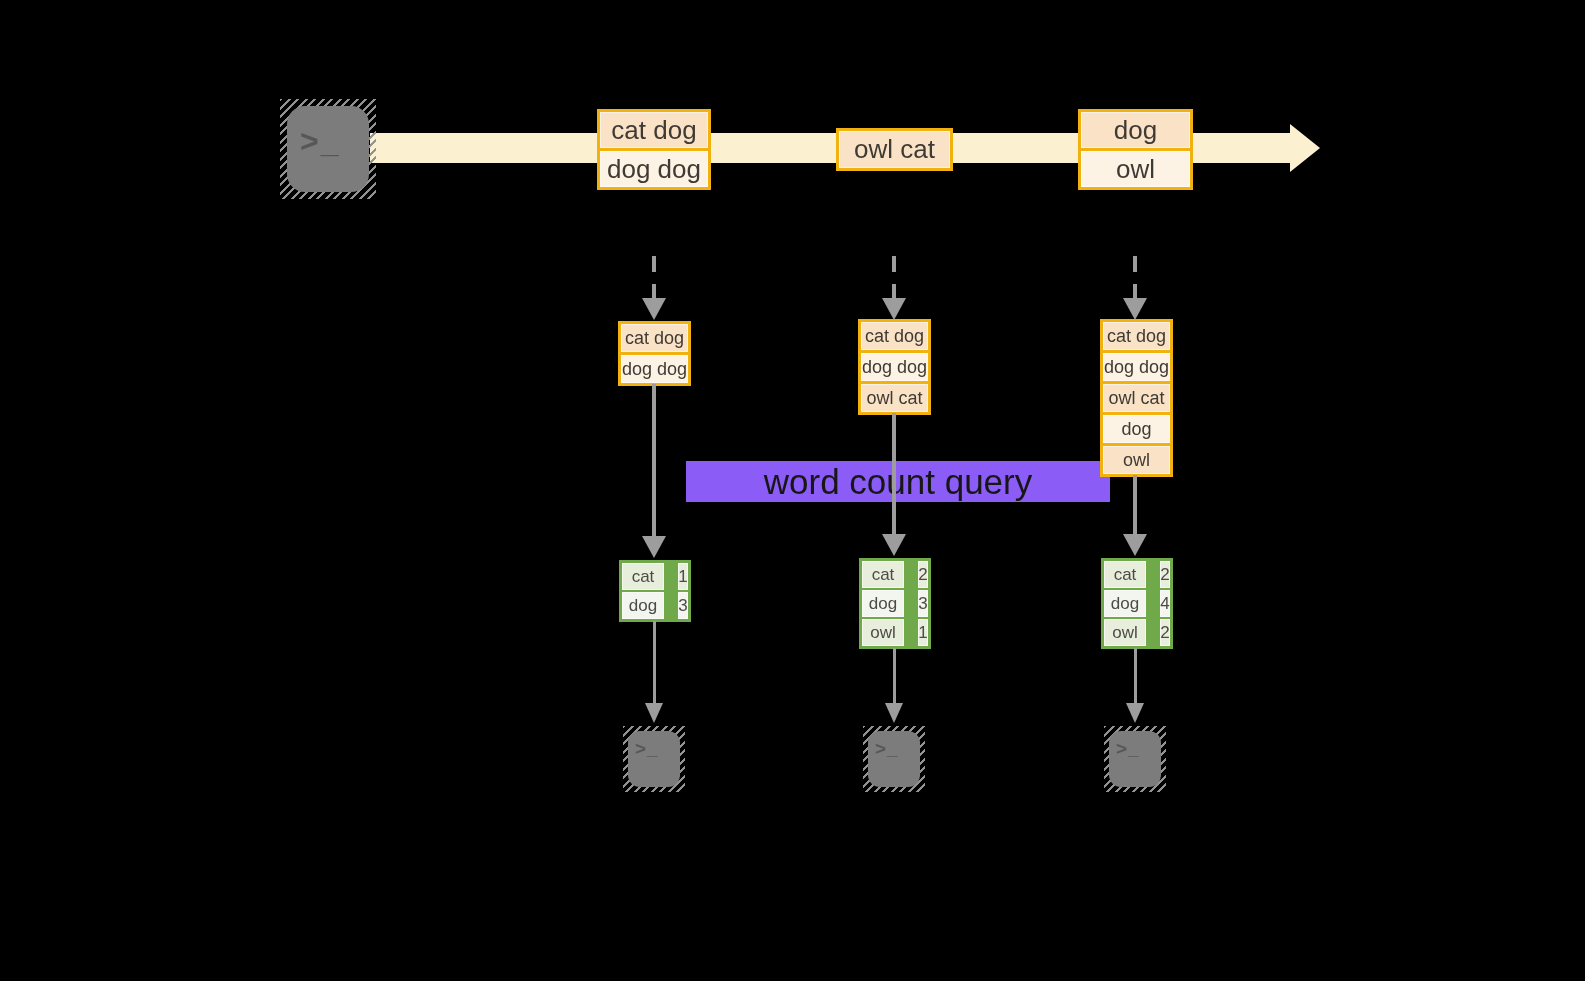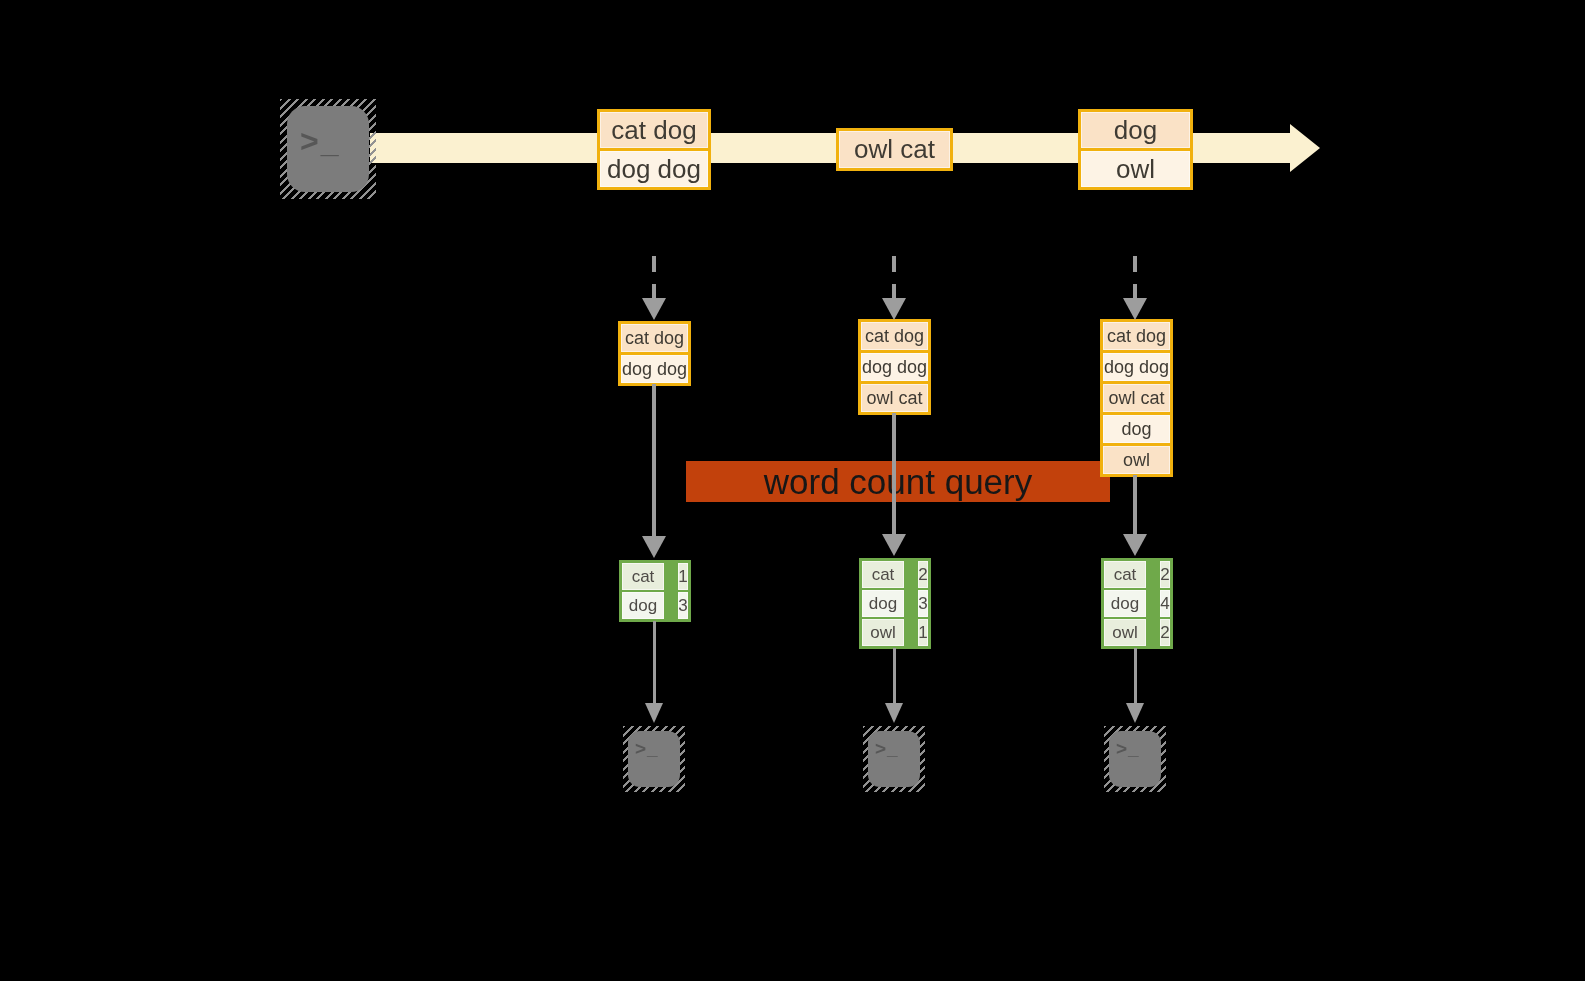--- a/index.html
+++ b/index.html
@@ -46,21 +46,21 @@
   
   .vdash { position:absolute; width:4px; z-index:4;
     background:repeating-linear-gradient(180deg, #9d9d9d 0 16px, transparent 16px 28px); }
   .vline { position:absolute; width:4px; background:#9d9d9d; z-index:4; }
   .vline-thin { width:3px; }
   .ahead { position:absolute; width:0; height:0; z-index:4;
     border-left:12px solid transparent; border-right:12px solid transparent; border-top:22px solid #9d9d9d; }
   .ahead-sm { border-left-width:9px; border-right-width:9px; border-top-width:20px; }
 
   
-  .banner { position:absolute; left:686px; top:461px; width:424px; height:41px; background:#c2410c;
+  .banner { position:absolute; left:686px; top:461px; width:424px; height:41px; background:#8b5cf6;
     display:flex; align-items:center; justify-content:center; z-index:2;
     font-size:35px; color:#171717; }
 
   
   .gtable { position:absolute; background:#6FA94A; box-sizing:border-box; padding:3px;
     display:flex; flex-direction:column; gap:2px; width:72px; z-index:3; }
   .gtable .row { flex:1; display:flex; gap:14px; }
   .gtable .cell { display:flex; align-items:center; justify-content:center;
     color:#4E4B47; font-size:17px; box-shadow:inset 0 0 0 1px rgba(255,255,255,0.6); }
   .gtable .key { width:42px; }

